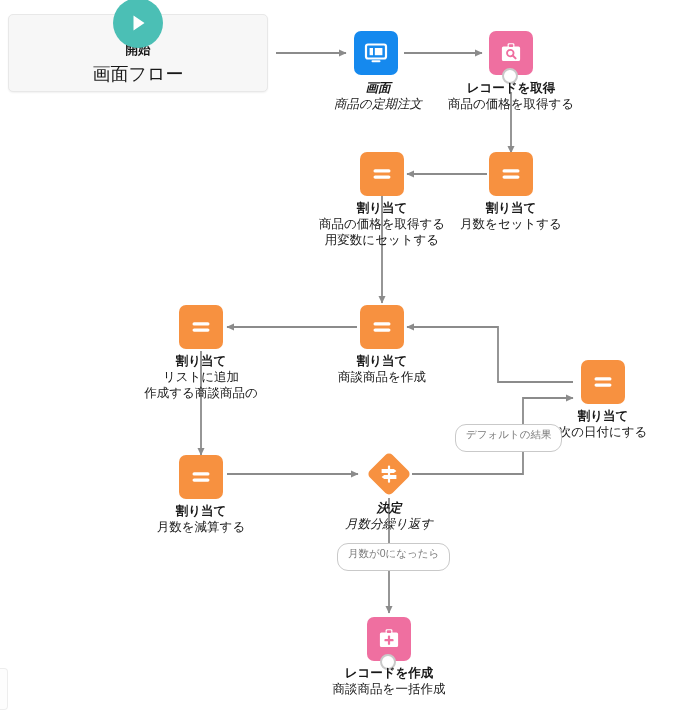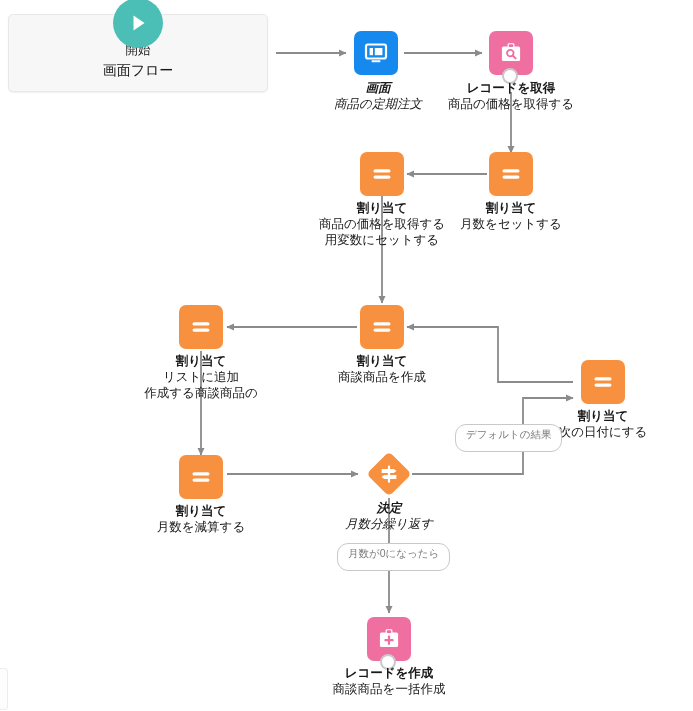--- a/index.html
+++ b/index.html
@@ -57,28 +57,29 @@
   }
   .start-play svg { display:block; }
   .start-title {
     position: absolute;
     left: 8px;
     top: 42px;
     width: 260px;
     text-align: center;
     font-size: 12.5px;
     color: #181818;
+    font-weight: bold;
   }
   .start-sub {
     position: absolute;
     left: 8px;
     top: 62px;
     width: 260px;
     text-align: center;
-    font-size: 14px;
+    font-size: 18px;
     color: #181818;
   }
 
   
   .node {
     position: absolute;
     width: 44px;
     height: 44px;
     z-index: 3;
   }

